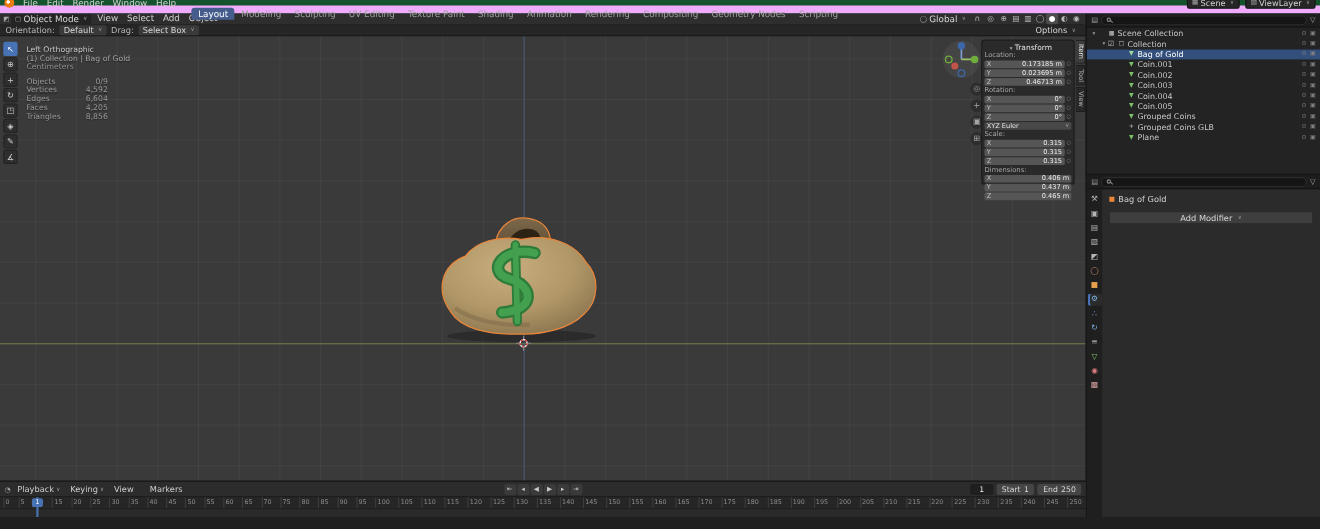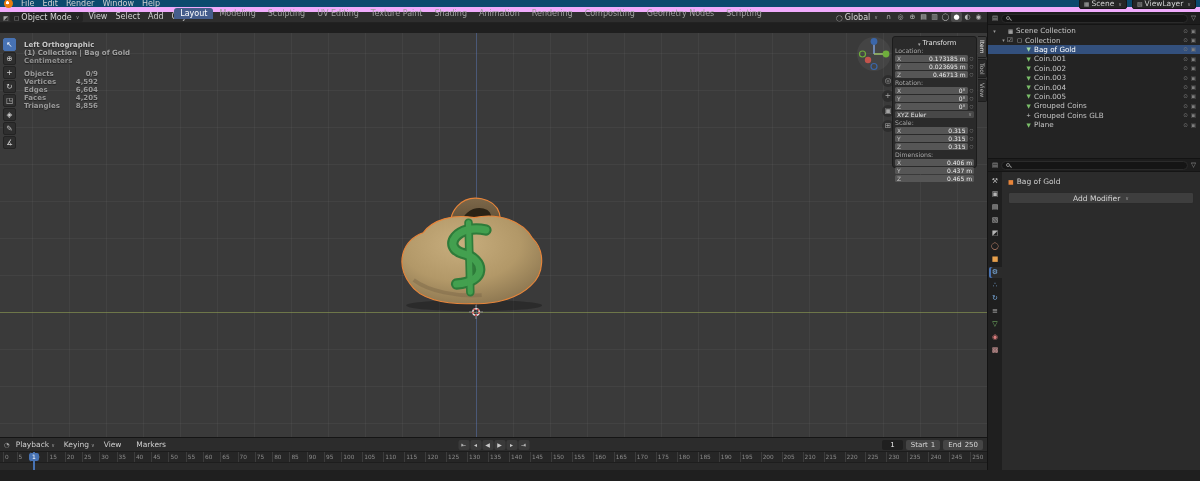--- a/index.html
+++ b/index.html
@@ -5,22 +5,22 @@
   html,body{margin:0;padding:0;background:#111;}
   *{box-sizing:border-box;}
   #app{position:relative;width:1200px;height:481px;background:#1f1f1f;overflow:hidden;
        font-family:"DejaVu Sans",sans-serif;font-size:8px;color:#c8c8c8;
        -webkit-user-select:none;user-select:none;}
   .chev{font-size:5px;color:#9a9a9a;margin-left:2px;}
   .hidden-chev{visibility:hidden;}
   .show{visibility:visible !important;}
 
   
-  .topbar{position:absolute;left:0;top:0;width:1200px;height:12px;background:#0c4a6e;
-          border-bottom:5px solid #f0abfc;display:flex;align-items:center;padding:0 4px;z-index:6;}
+  .topbar{position:absolute;left:0;top:0;width:1200px;height:12px;background:#14532d;
+          border-bottom:7px solid #f0abfc;display:flex;align-items:center;padding:0 4px;z-index:6;}
   .logo{width:9px;height:9px;border-radius:50%;margin-right:4px;flex:0 0 auto;
         background:radial-gradient(circle at 38% 42%, #fff 0 1.3px, #e87d0d 1.8px);}
   .menubar{display:flex;}
   .menu-item{padding:0 4px;line-height:12px;font-size:8px;color:#d0d0d0;cursor:default;}
   .ws-tabs{display:flex;margin-left:10px;height:30px;align-items:flex-end;}
   .ws-tab{padding:0 6px;line-height:11px;font-size:8px;color:#9f9f9f;border-radius:3px 3px 0 0;white-space:nowrap;}
   .ws-tab.active{background:#455d8c;color:#ffffff;}
   .topbar-right{margin-left:auto;display:flex;align-items:center;gap:5px;}
   .db-field{display:flex;align-items:center;gap:2px;background:#262626;border:1px solid #161616;
             border-radius:2px;padding:0 4px;height:10px;font-size:7.5px;color:#d2d2d2;}
@@ -51,21 +51,21 @@
   .axis-v{position:absolute;top:0;bottom:0;left:476px;width:1px;background:var(--axis-z);opacity:.45;}
   .bag{position:absolute;left:391px;top:160px;width:170px;height:123px;}
   .cursor3d{position:absolute;left:469px;top:272px;width:14px;height:14px;}
 
   .toolbar{position:absolute;left:3px;top:5px;display:flex;flex-direction:column;gap:1px;}
   .tool-btn{width:13px;height:13px;background:#2e2e2e;border:1px solid #232323;border-radius:2px;
             display:flex;align-items:center;justify-content:center;font-size:7.5px;color:#cfcfcf;}
   .tool-btn.active{background:var(--accent);border-color:var(--accent);color:#fff;}
 
   .vp-info{position:absolute;left:24px;top:8px;font-size:7px;line-height:8px;color:#c9c9c9;
-           text-shadow:0 1px 1px rgba(0,0,0,.45);font-weight:bold;}
+           text-shadow:0 1px 1px rgba(0,0,0,.45);}
   .vi-line2{color:#a2a2a2;}
   .vi-line3{color:#909090;margin-bottom:5px;}
   .vi-row{display:flex;width:74px;justify-content:space-between;color:#9a9a9a;}
 
   .nav-gizmo{position:absolute;left:855px;top:2px;width:38px;height:38px;}
   .vp-nav-icons{position:absolute;left:882px;top:42px;display:flex;flex-direction:column;gap:3px;align-items:center;}
   .vp-nav-icon{font-size:7.5px;color:#a5a5a5;width:12px;height:12px;line-height:12px;text-align:center;
                background:rgba(35,35,35,.55);border-radius:50%;}
 
   
@@ -219,20 +219,37 @@
     <span class="hdr-icon">⊕</span>
         <span class="hdr-icon">▤</span>
         <span class="hdr-icon">▥</span>
         <span class="hdr-icon">◯</span>
         <span class="hdr-icon active">●</span>
         <span class="hdr-icon">◐</span>
         <span class="hdr-icon">◉</span>
       </div>
   </div>
 
+  <div class="tool-settings">
+    <span>Orientation:</span>
+    <span class="ts-widget">
+      <span>Default</span>
+      <span class="chev">∨</span>
+    </span>
+    <span>Drag:</span>
+    <span class="ts-widget">
+      <span>Select Box</span>
+      <span class="chev">∨</span>
+    </span>
+    <div class="spacer"></div>
+    <span class="widget">
+      <span>Options</span>
+      <span class="chev">∨</span>
+    </span>
+  </div>
 
   <div class="viewport">
     <div class="axis-h"></div>
     <div class="axis-v"></div>
 
     <svg class="bag" viewBox="0 0 180 130">
       <defs>
         <radialGradient id="bagG" cx="42%" cy="32%" r="78%">
           <stop offset="0%" stop-color="#c8ae7e"></stop>
           <stop offset="55%" stop-color="#b29868"></stop>

